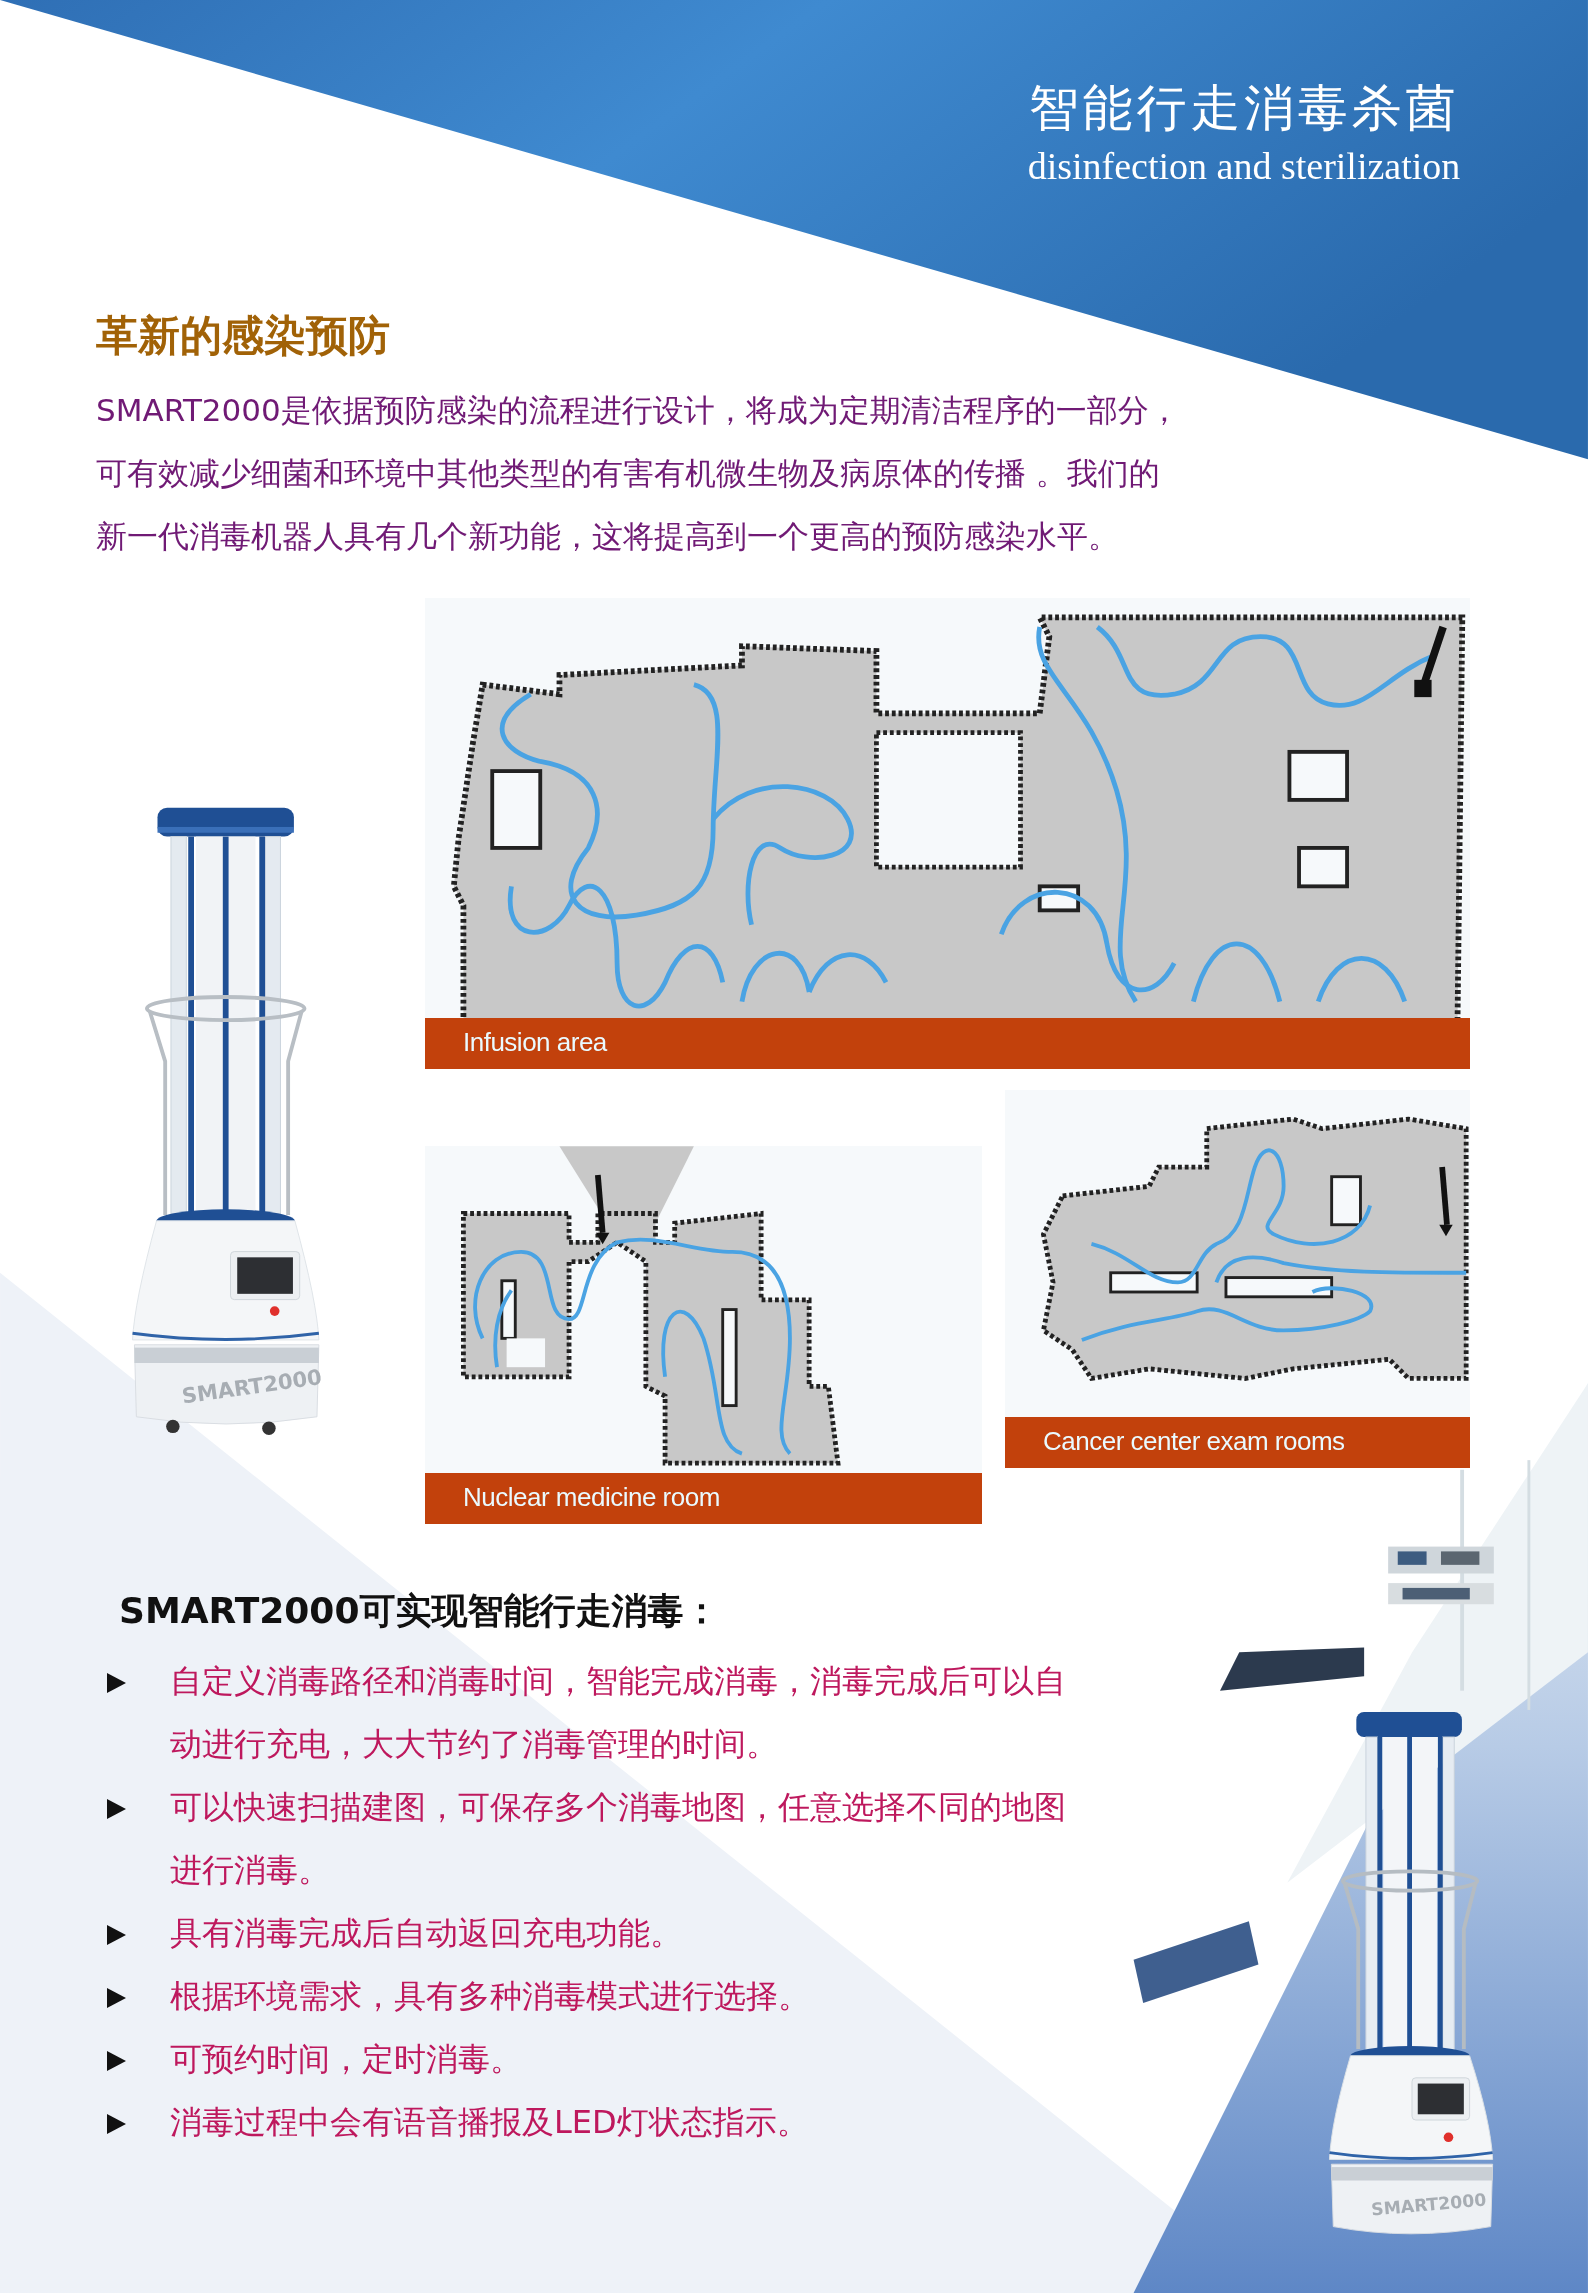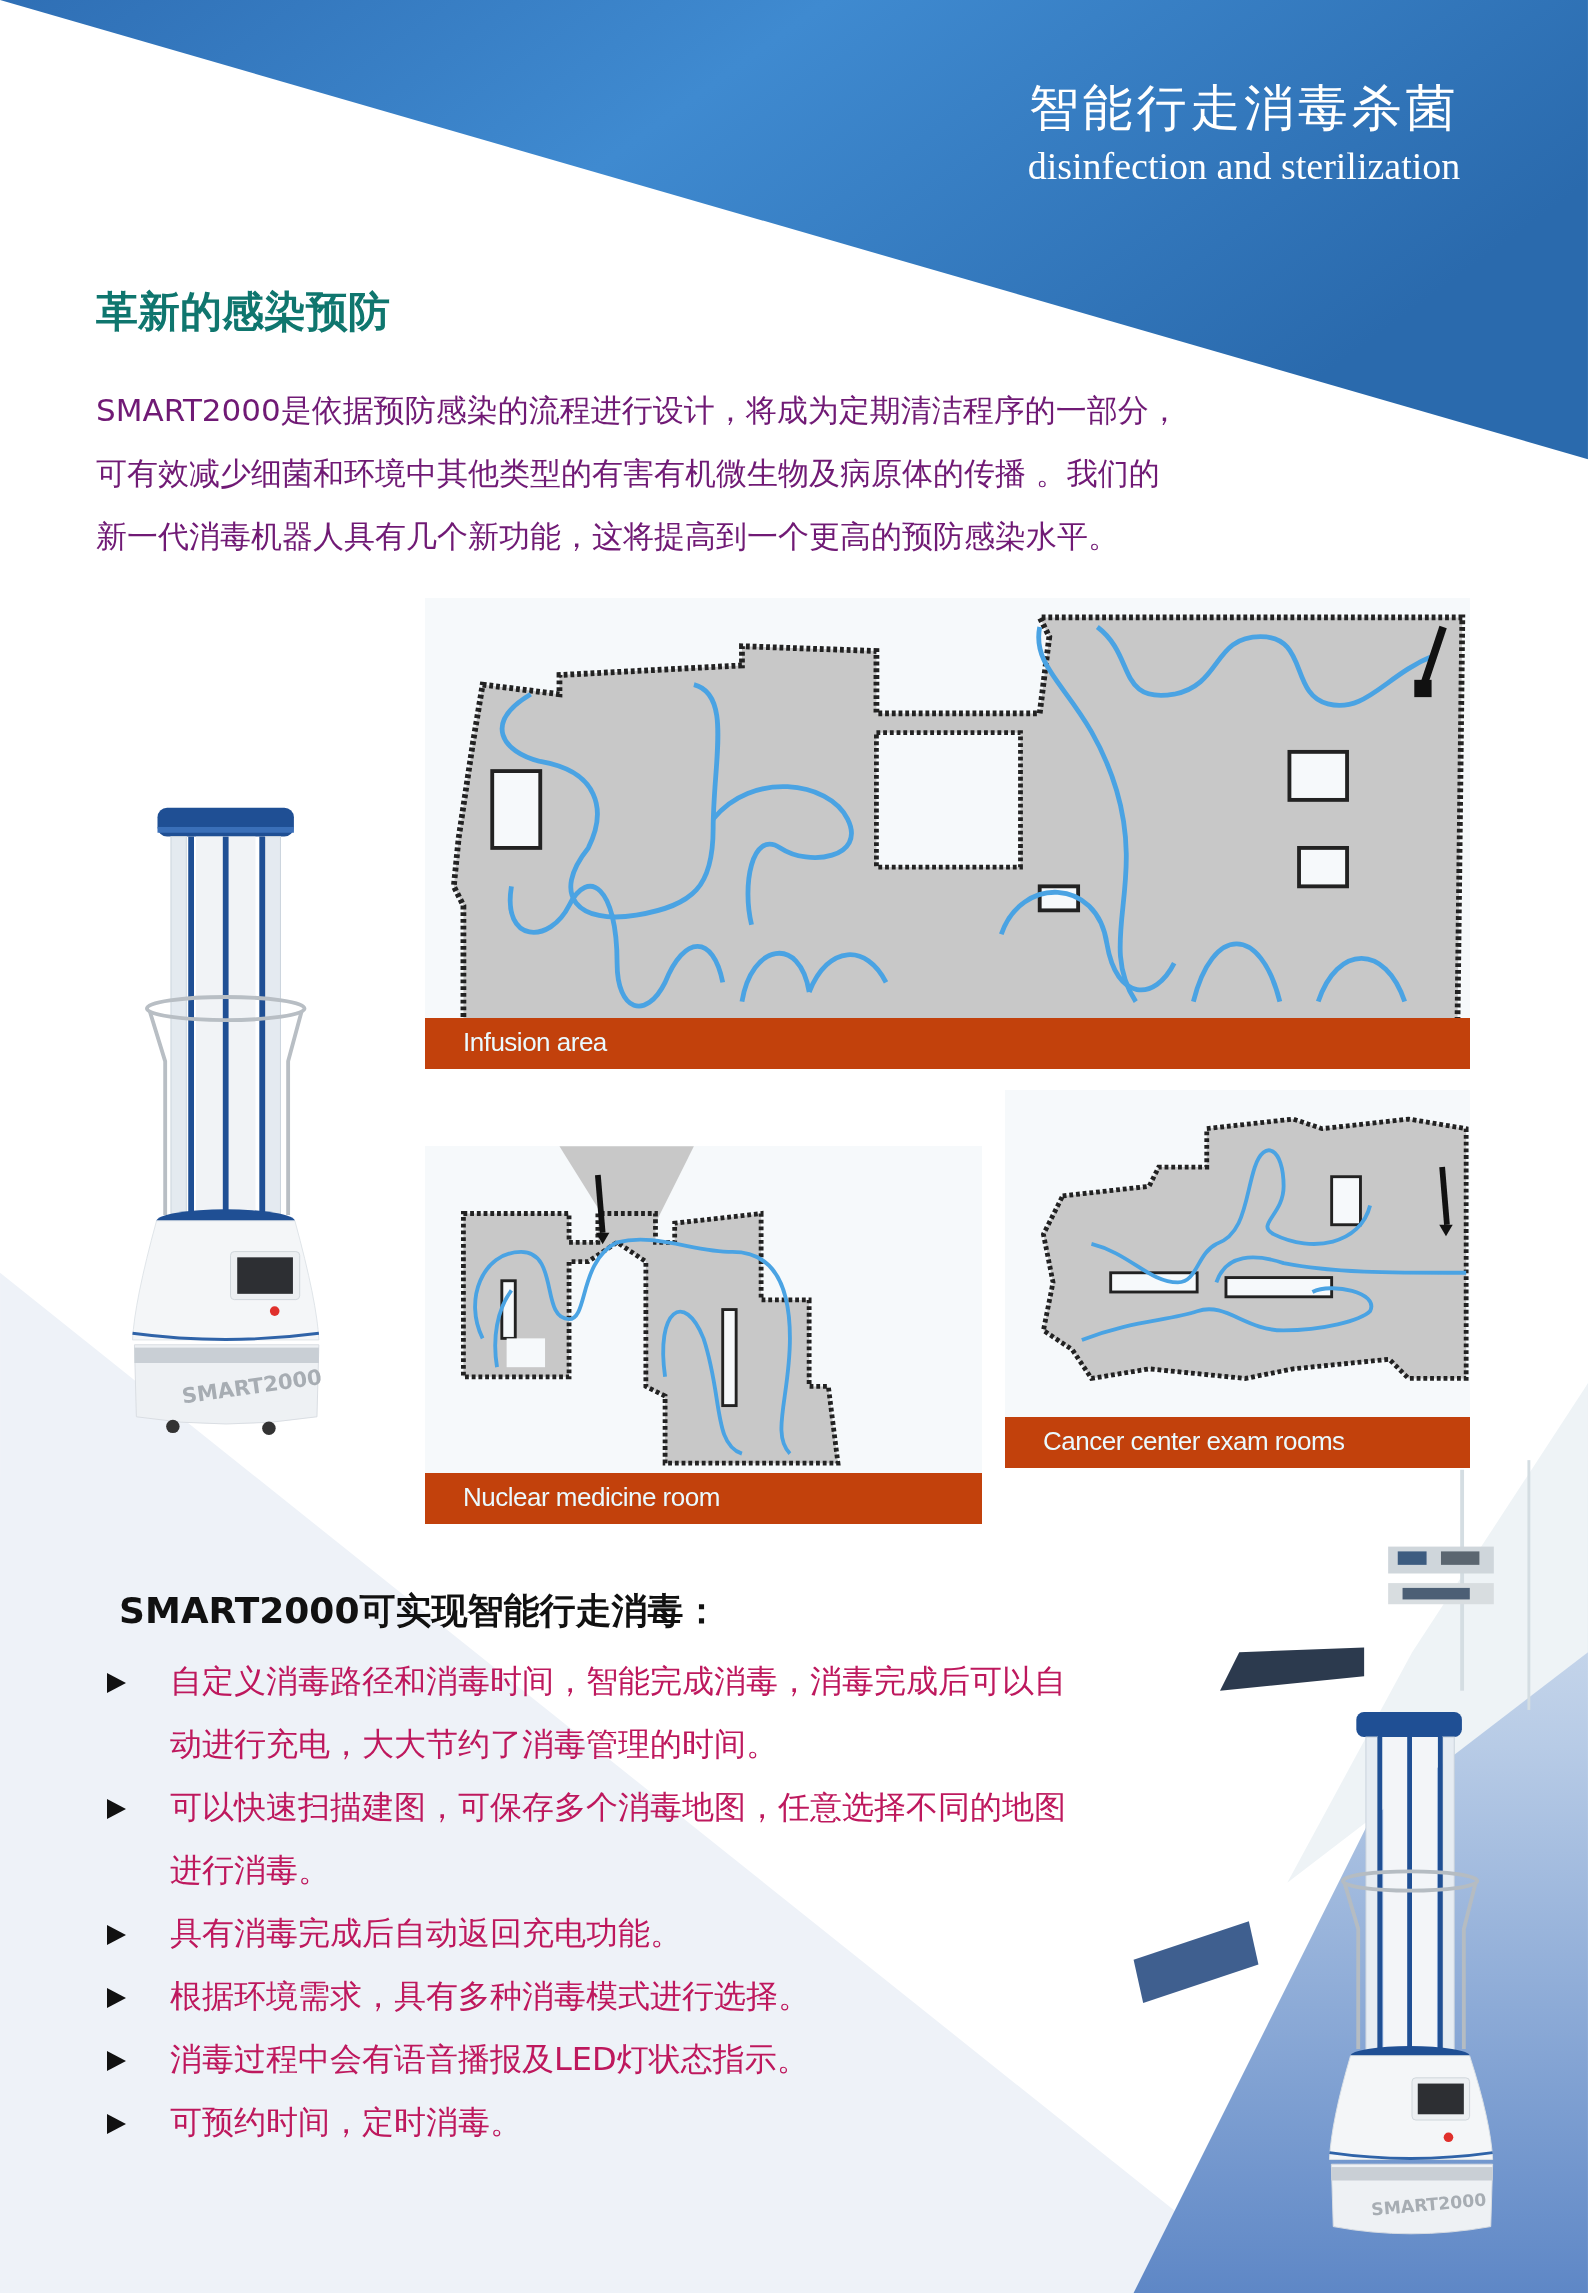--- a/index.html
+++ b/index.html
@@ -8,21 +8,21 @@
     background: #ffffff;
     font-family: "DejaVu Sans", "Liberation Sans", sans-serif;
   }
   .bg-layer { position: absolute; left: 0; top: 0; width: 1588px; height: 2293px; }
   .header-text {
     position: absolute; left: 980px; top: 75px; width: 528px; text-align: center; color: #ffffff;
   }
   .header-cn { font-size: 50px; font-weight: 300; letter-spacing: 3.8px; line-height: 67px; }
   .header-en { font-family: "Liberation Serif", "DejaVu Serif", serif; font-size: 38px; line-height: 48px; }
   .intro-title {
-    position: absolute; left: 96px; top: 284px; font-size: 42px; font-weight: bold; color: #0f766e; text-align: center;
+    position: absolute; left: 96px; top: 308px; font-size: 42px; font-weight: bold; color: #a16207; text-align: center;
   }
   .intro-body {
     position: absolute; left: 96px; top: 379px; width: 1249px; font-size: 31px; color: #701a75;
     line-height: 63px;
   }
   .intro-body div { white-space: nowrap; }
 
   .map-panel { position: absolute; background: #f6f9fb; overflow: hidden; }
   .map-caption {
     position: absolute; left: 0; right: 0; bottom: 0; height: 51px; background: #c2410c;
@@ -221,20 +221,20 @@
   <li class="feature-item">
     <span class="bullet-icon"></span>
     <div>具有消毒完成后自动返回充电功能。</div>
   </li>
   <li class="feature-item">
     <span class="bullet-icon"></span>
     <div>根据环境需求，具有多种消毒模式进行选择。</div>
   </li>
   <li class="feature-item">
     <span class="bullet-icon"></span>
+    <div>可预约时间，定时消毒。</div>
+  </li>
+  <li class="feature-item">
+    <span class="bullet-icon"></span>
     <div>消毒过程中会有语音播报及LED灯状态指示。</div>
   </li>
-  <li class="feature-item">
-    <span class="bullet-icon"></span>
-    <div>可预约时间，定时消毒。</div>
-  </li>
 </ul>
 
 
 </body></html>

